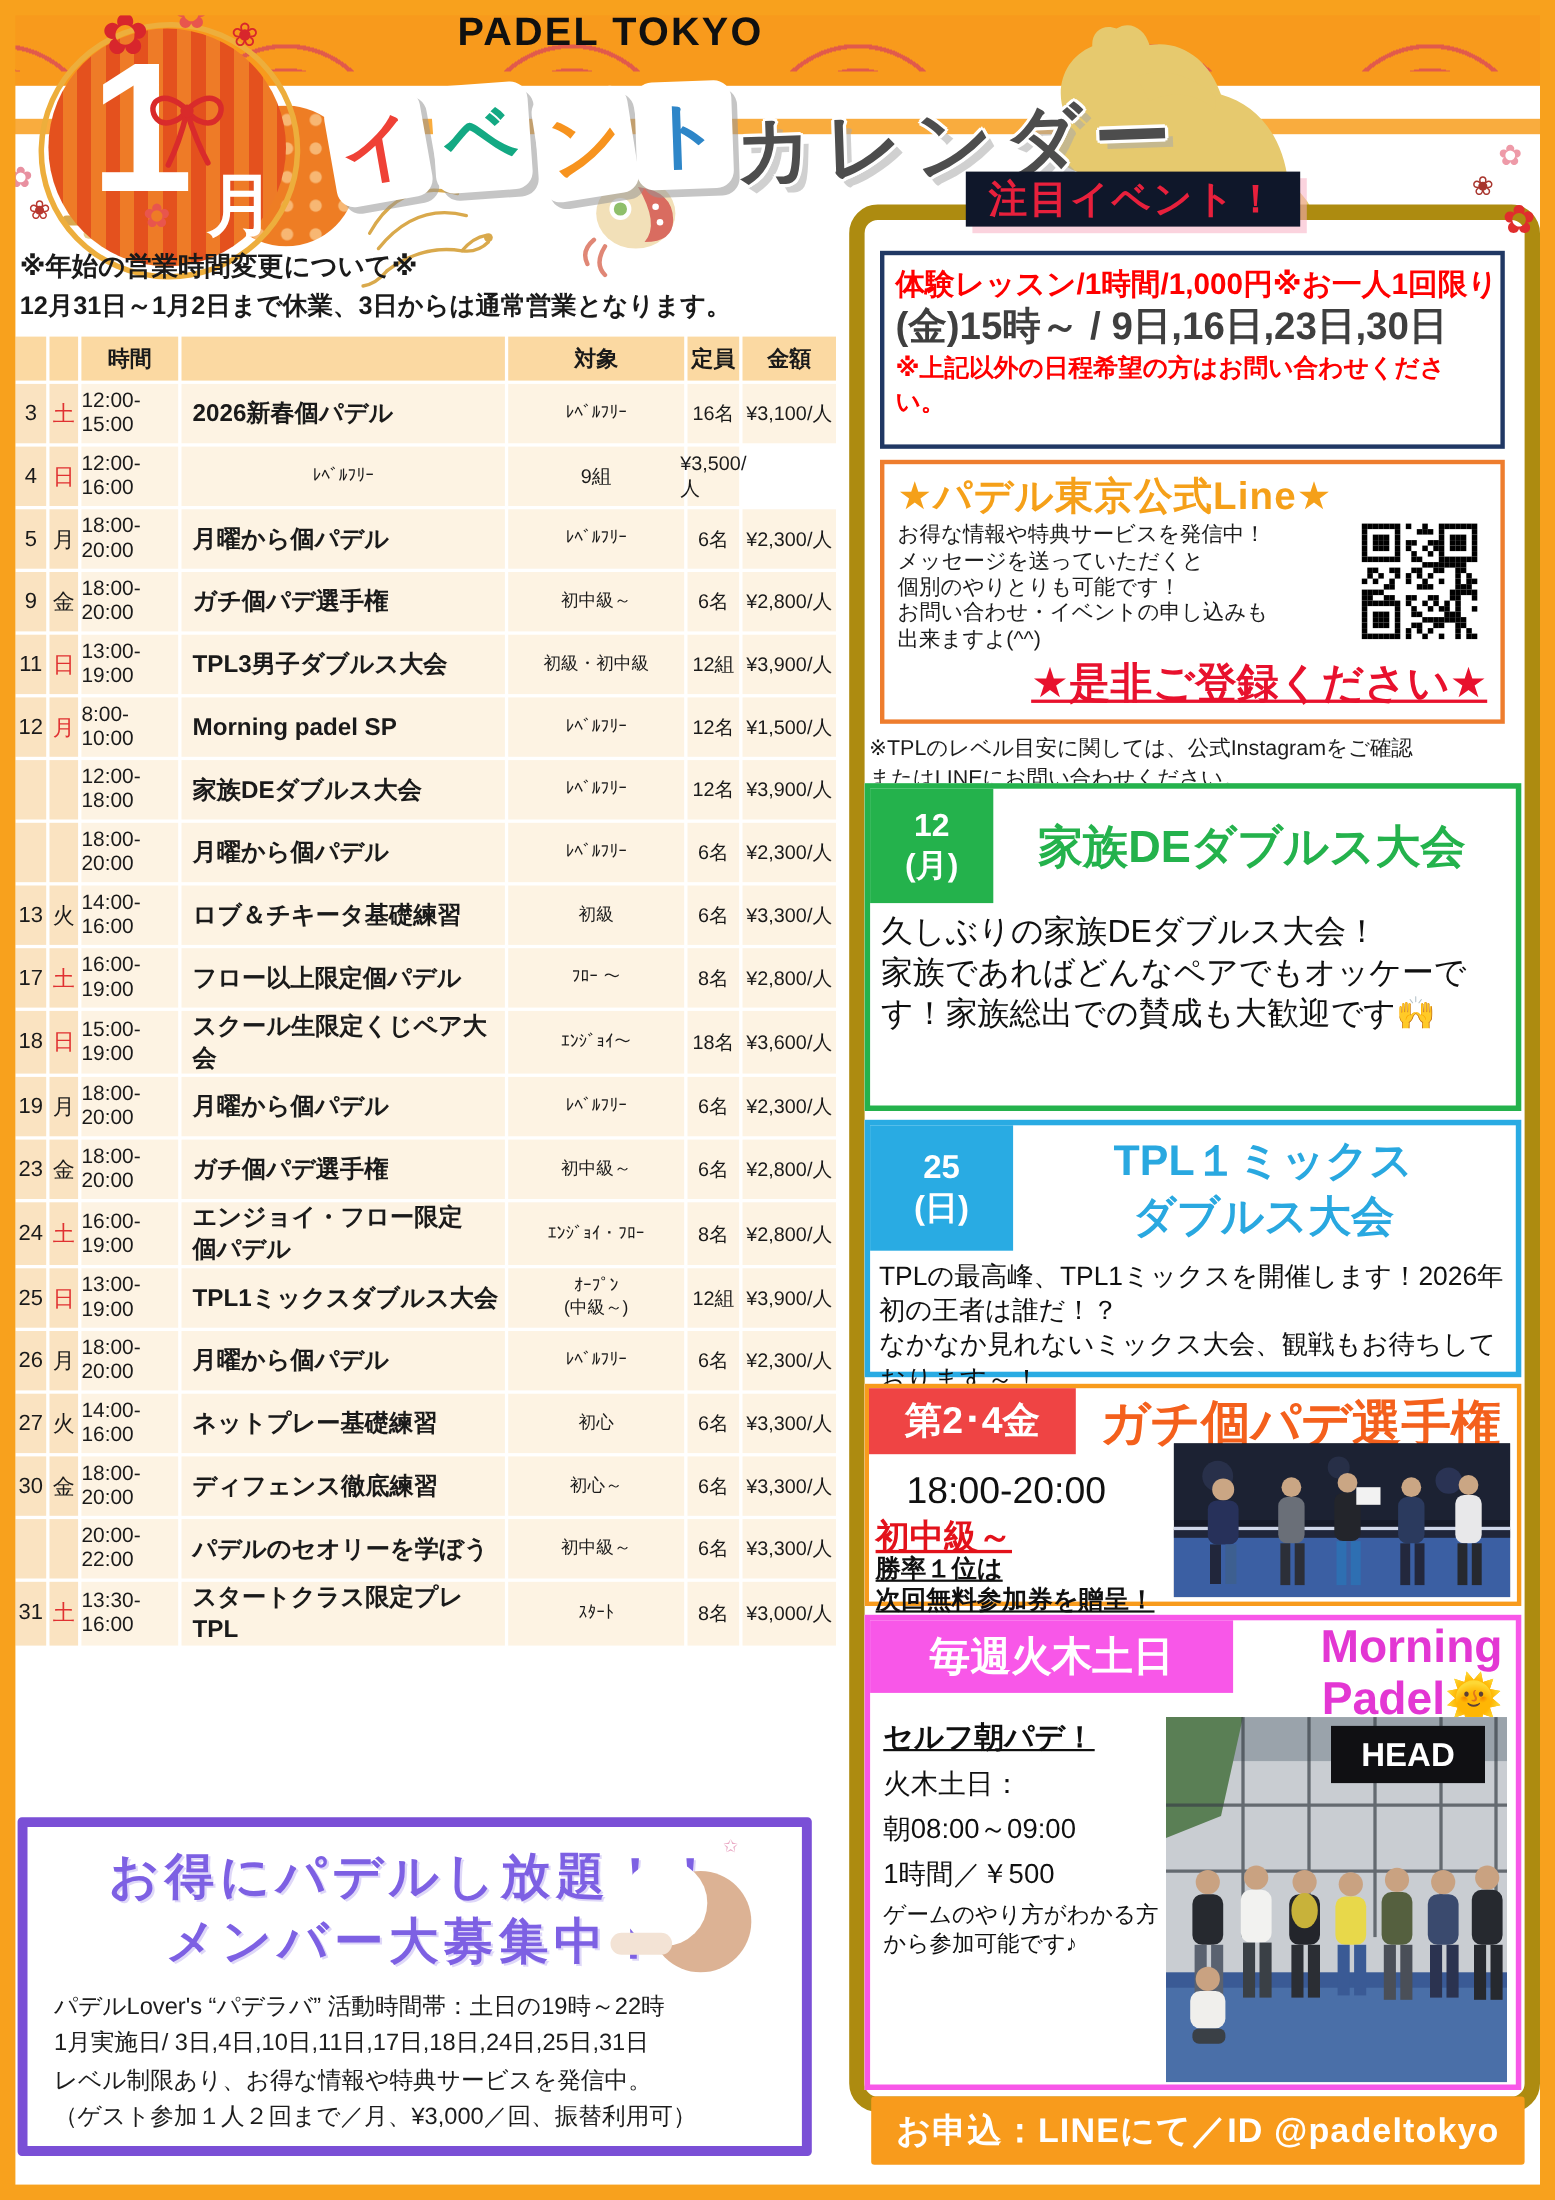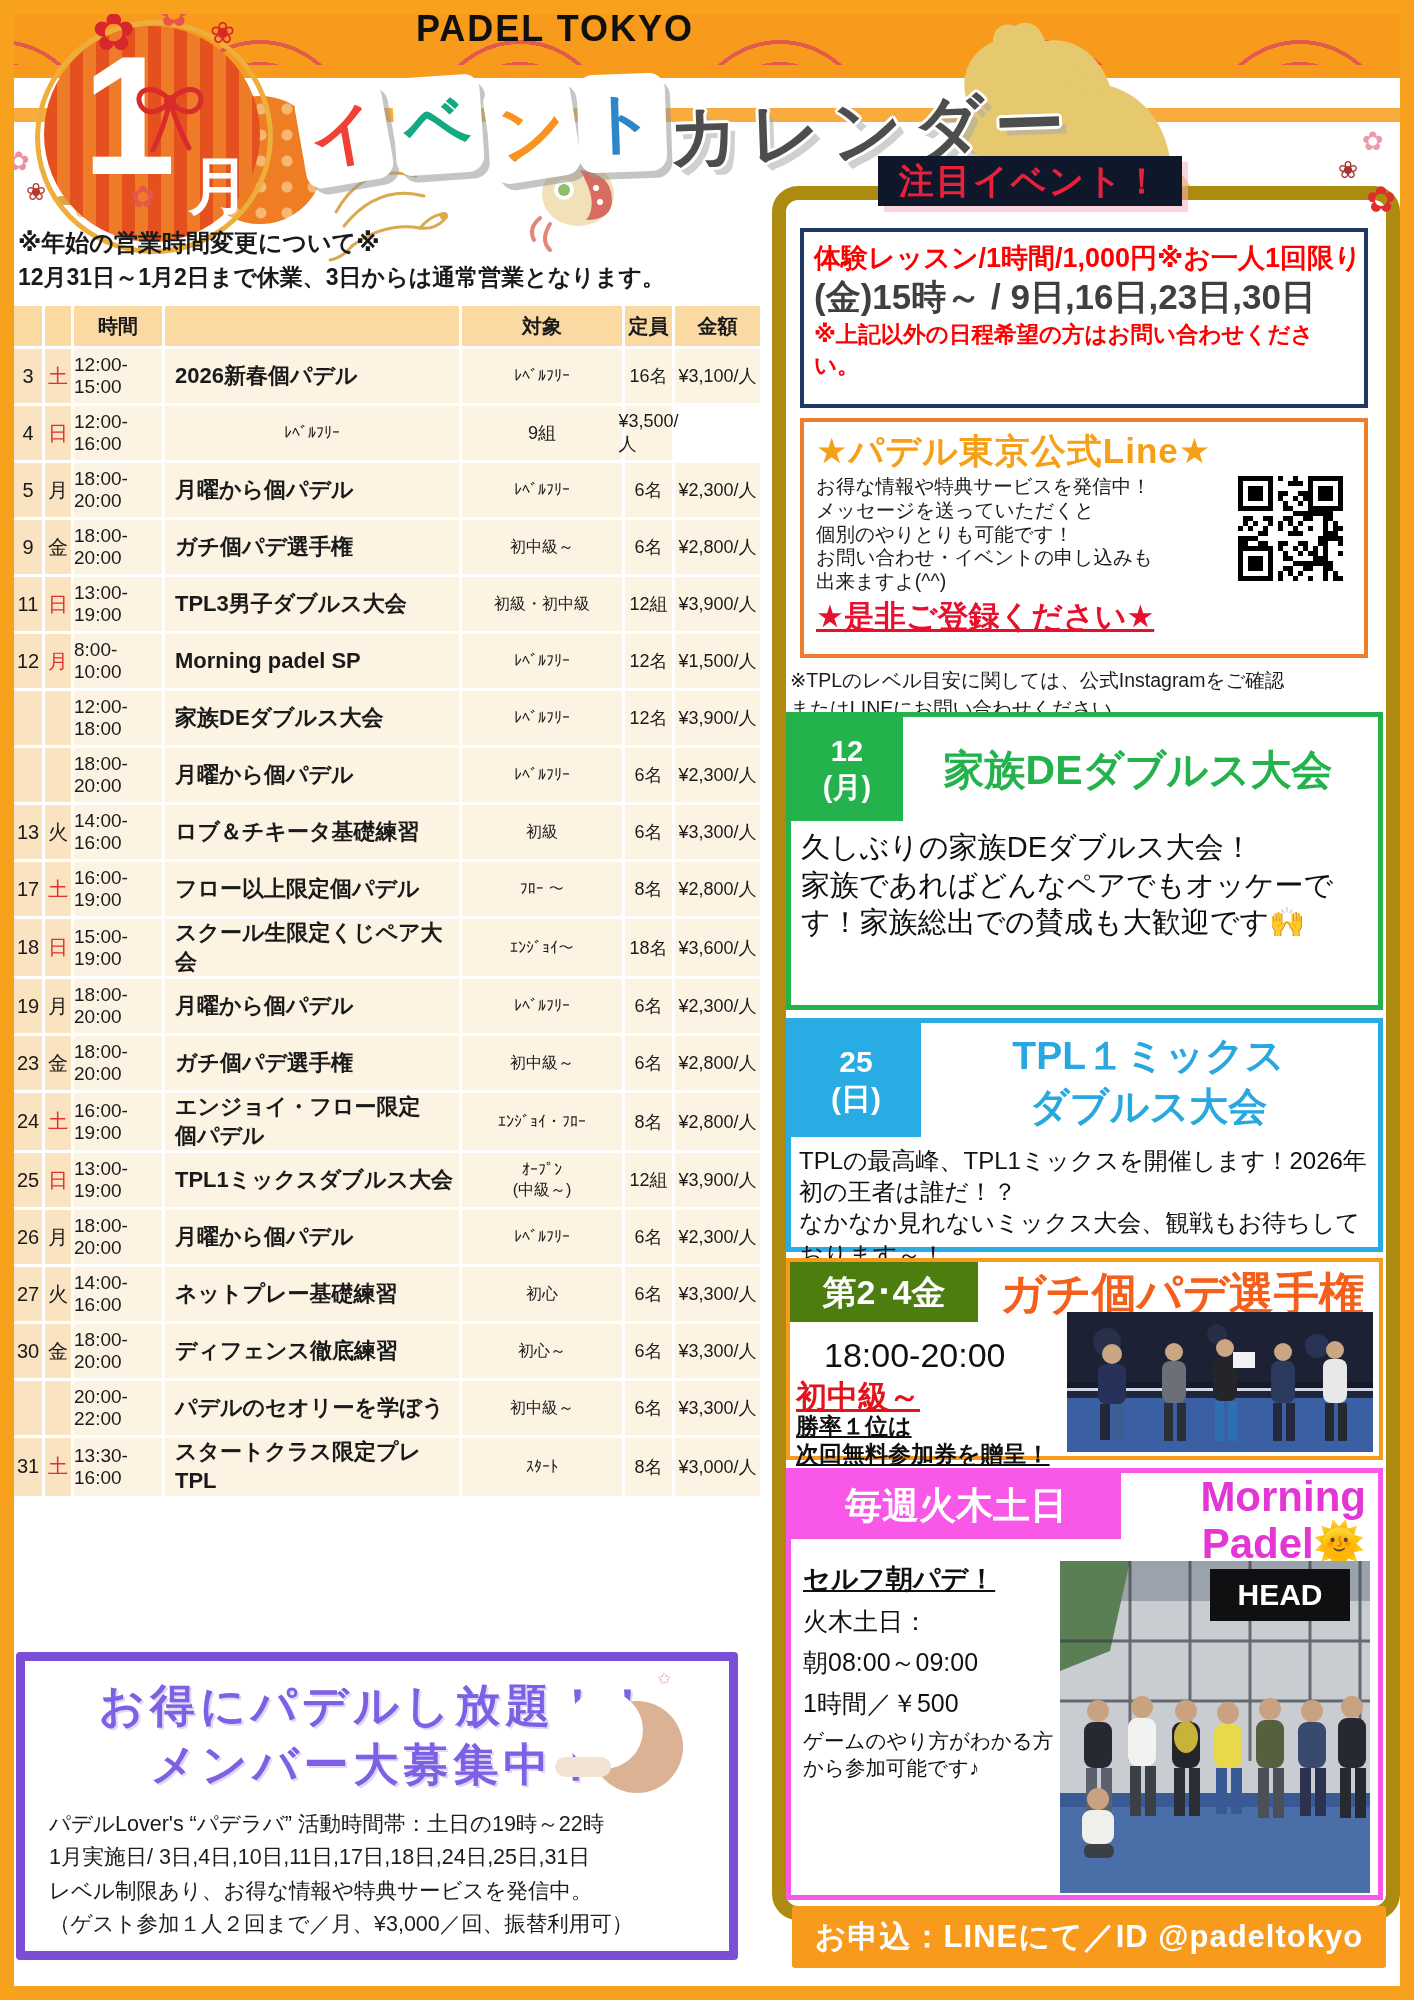--- a/index.html
+++ b/index.html
@@ -116,39 +116,39 @@
   }
   .trial-l1{color:#FF0000;font-weight:900;font-size:27px;white-space:nowrap;}
   .trial-l23{color:#3F3F3F;font-weight:900;font-size:35px;line-height:1.22;}
   .trial-l4{color:#FF0000;font-weight:900;font-size:22.5px;}
   .line-box{
     position:absolute;left:800px;top:418px;width:568px;height:240px;z-index:6;
     border:4px solid #EE7D2E;box-sizing:border-box;background:#fff;padding:6px 12px;
   }
   .line-title{color:#F5A019;font-size:35px;font-weight:900;letter-spacing:1px;}
   .line-body{font-size:19.5px;line-height:1.22;color:#1c1c1c;width:380px;}
-  .line-cta{color:#E8112D;font-size:31px;font-weight:900;text-decoration:underline;margin-top:2px;}
+  .line-cta{color:#E8112D;font-size:38px;font-weight:900;text-decoration:underline;margin-top:2px;text-align:right;}
   .qr{position:absolute;right:12px;top:46px;width:122px;height:122px;background:#fff;}
   .tpl-note{position:absolute;left:790px;top:666px;width:592px;z-index:6;
     font-size:19.5px;line-height:1.45;color:#1c1c1c;}
   
   .hl-box{position:absolute;left:786px;width:597px;z-index:6;background:#fff;box-sizing:border-box;}
   .hl-tab{position:absolute;left:0;top:0;color:#fff;font-weight:700;display:flex;flex-direction:column;align-items:center;justify-content:center;line-height:1.25;}
   .family-box{top:712px;height:298px;border:5px solid #24B24C;}
   .family-box .hl-tab{width:112px;height:104px;background:#24B24C;font-size:29px;}
   .family-title{position:absolute;left:112px;top:26px;width:470px;text-align:center;
     color:#24B24C;font-size:41px;font-weight:900;}
   .family-desc{position:absolute;left:10px;top:112px;width:572px;font-size:29px;line-height:1.3;color:#101010;white-space:pre-line;}
   .tpl1-box{top:1018px;height:234px;border:5px solid #29ABE3;}
   .tpl1-box .hl-tab{width:130px;height:114px;background:#29ABE3;font-size:30px;}
   .tpl1-title{position:absolute;left:130px;top:8px;width:455px;text-align:center;
     color:#29A8E0;font-size:39px;font-weight:900;line-height:1.3;}
   .tpl1-desc{position:absolute;left:8px;top:122px;width:580px;font-size:24px;line-height:1.3;color:#101010;white-space:pre-line;}
   .gachi-box{top:1258px;height:202px;border:4px solid #F89B1C;}
-  .gachi-box .hl-tab{width:188px;height:60px;background:#4d7c0f;font-size:34px;font-weight:900;}
+  .gachi-box .hl-tab{width:188px;height:60px;background:#ef4444;font-size:34px;font-weight:900;}
   .gachi-title{position:absolute;left:192px;top:2px;width:400px;text-align:center;
     color:#F4601C;font-size:45px;font-weight:900;white-space:nowrap;}
   .gachi-time{position:absolute;left:34px;top:74px;font-size:34px;color:#101010;}
   .gachi-level{position:absolute;left:6px;top:114px;font-size:31px;font-weight:900;color:#E3121B;text-decoration:underline;}
   .gachi-prize{position:absolute;left:6px;top:150px;font-size:23px;line-height:1.22;color:#101010;text-decoration:underline;font-weight:700;}
   .gachi-photo{position:absolute;right:6px;top:50px;width:306px;height:140px;}
   .morning-box{top:1468px;height:432px;border:5px solid #F857E8;}
   .morning-box .hl-tab{width:330px;height:66px;background:#F857E8;font-size:37px;font-weight:900;}
   .morning-title{position:absolute;right:12px;top:0;width:250px;text-align:right;
     color:#E337D3;font-size:42px;font-weight:900;line-height:1.12;}

